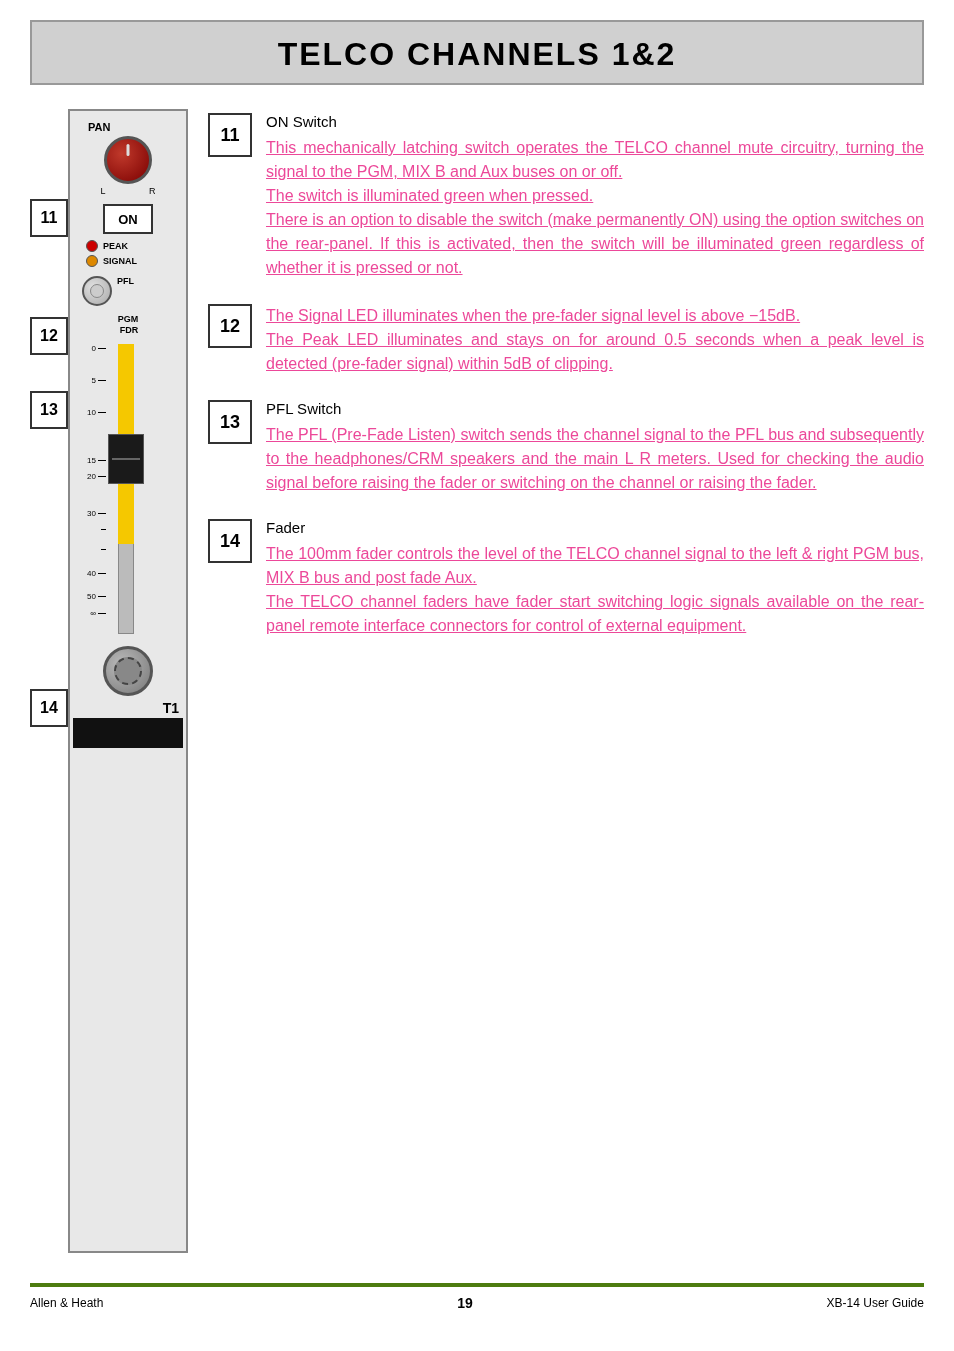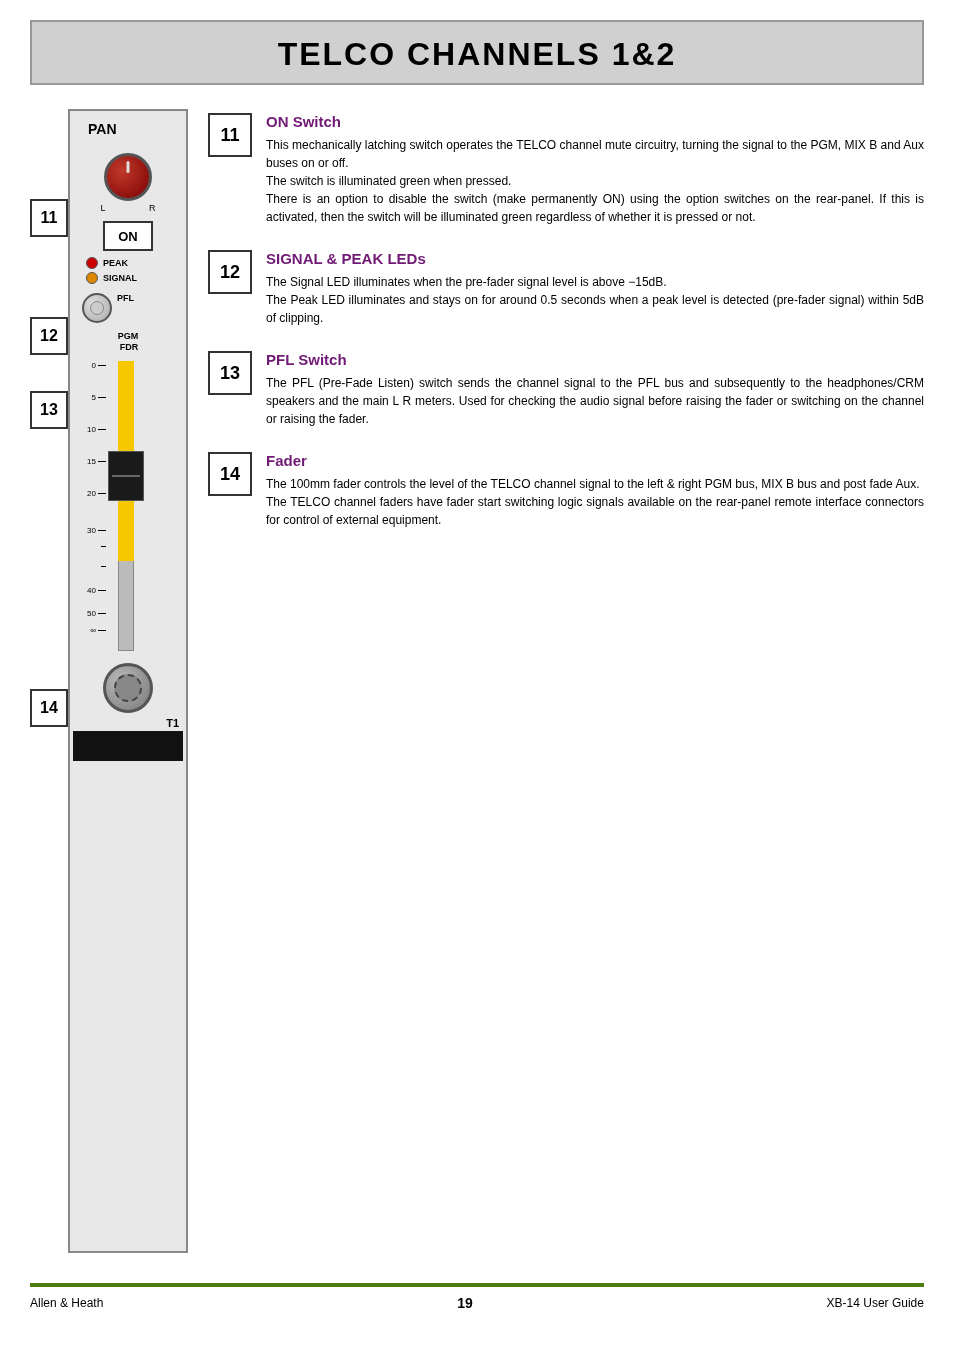--- a/index.html
+++ b/index.html
@@ -56,24 +56,24 @@
 
     
     .pan-section {
       display: flex;
       flex-direction: column;
       align-items: center;
       margin-bottom: 8px;
       width: 100%;
     }
     .pan-label {
-      font-size: 14px;
-      font-weight: bold;
-      color: #000;
-      margin-bottom: 16px;
+      font-size: 11px;
+      font-weight: bold;
+      color: #000;
+      margin-bottom: 3px;
       align-self: flex-start;
       margin-left: 10px;
     }
     .pan-knob {
       width: 48px;
       height: 48px;
       border-radius: 50%;
       background: radial-gradient(circle at 35% 35%, #c0392b, #7b0000);
       border: 3px solid #555;
       position: relative;
@@ -221,21 +221,21 @@
     }
     .connector-inner {
       width: 28px;
       height: 28px;
       border-radius: 50%;
       border: 2px dashed #444;
       background: #888;
     }
 
     .t1-label {
-      font-size: 11px;
+      font-size: 14px;
       font-weight: bold;
       color: #000;
       text-align: right;
       width: 100%;
       padding-right: 4px;
     }
 
     .black-bar {
       width: 110px;
       height: 30px;
@@ -286,30 +286,31 @@
       background: #fff;
       flex-shrink: 0;
     }
 
     .desc-content {
       flex: 1;
     }
 
     .desc-title {
       font-size: 15px;
-      font-weight: bold;
-      color: #701a75;
+      font-weight: normal;
+      color: #000000;
       margin-bottom: 6px;
     }
 
     .desc-text {
-      font-size: 12px;
-      color: #000000;
+      font-size: 16px;
+      color: #ec4899;
       line-height: 1.5;
       text-align: justify;
+      text-decoration: underline;
     }
 
     
     .page-footer {
       margin-top: 30px;
       display: flex;
       flex-direction: row;
       justify-content: space-between;
       align-items: center;
       border-top: 4px solid #4d7c0f;
@@ -495,21 +496,21 @@
               <span class="scale-tick"></span>
             </div>
             <div class="scale-mark" style="top:32px;">
               <span>5</span>
               <span class="scale-tick"></span>
             </div>
             <div class="scale-mark" style="top:64px;">
               <span>10</span>
               <span class="scale-tick"></span>
             </div>
-            <div class="scale-mark" style="top:96px;">
+            <div class="scale-mark" style="top:112px;">
               <span>15</span>
               <span class="scale-tick"></span>
             </div>
             <div class="scale-mark" style="top:128px;">
               <span>20</span>
               <span class="scale-tick"></span>
             </div>
             <div class="scale-mark" style="top:165px;">
               <span>30</span>
               <span class="scale-tick"></span>
@@ -561,21 +562,20 @@
         <div class="desc-badge">11</div>
         <div class="desc-content">
           <div class="desc-title">ON Switch</div>
           <div class="desc-text">This mechanically latching switch operates the TELCO channel mute circuitry, turning the signal to the PGM, MIX B and Aux buses on or off.<br>The switch is illuminated green when pressed.<br>There is an option to disable the switch (make permanently ON) using the option switches on the rear-panel. If this is activated, then the switch will be illuminated green regardless of whether it is pressed or not.</div>
         </div>
       </div>
 
       <div class="desc-block">
         <div class="desc-badge">12</div>
         <div class="desc-content">
-          <div class="desc-title">SIGNAL &amp; PEAK LEDs</div>
           <div class="desc-text">The Signal LED illuminates when the pre-fader signal level is above −15dB.<br>The Peak LED illuminates and stays on for around 0.5 seconds when a peak level is detected (pre-fader signal) within 5dB of clipping.</div>
         </div>
       </div>
 
       <div class="desc-block">
         <div class="desc-badge">13</div>
         <div class="desc-content">
           <div class="desc-title">PFL Switch</div>
           <div class="desc-text">The PFL (Pre-Fade Listen) switch sends the channel signal to the PFL bus and subsequently to the headphones/CRM speakers and the main L R meters. Used for checking the audio signal before raising the fader or switching on the channel or raising the fader.</div>
         </div>

